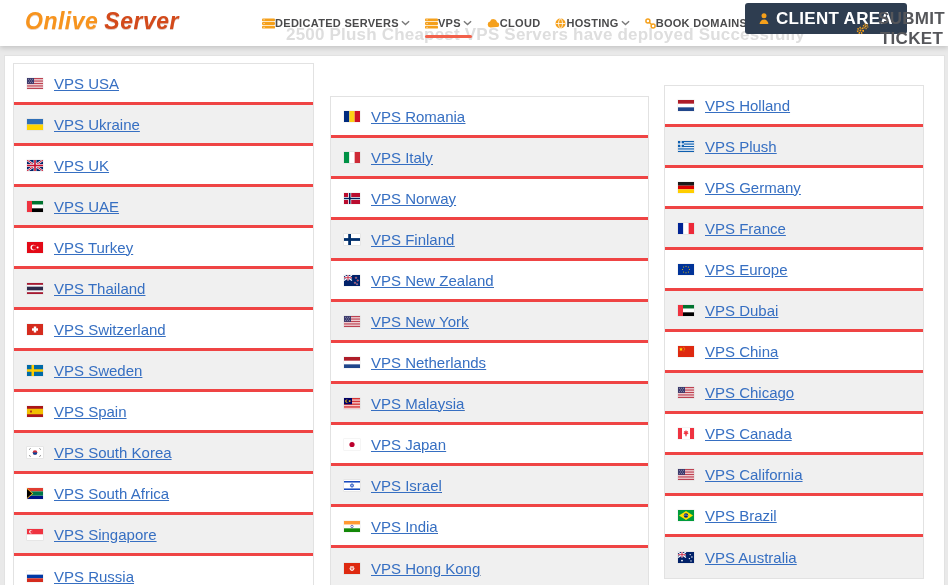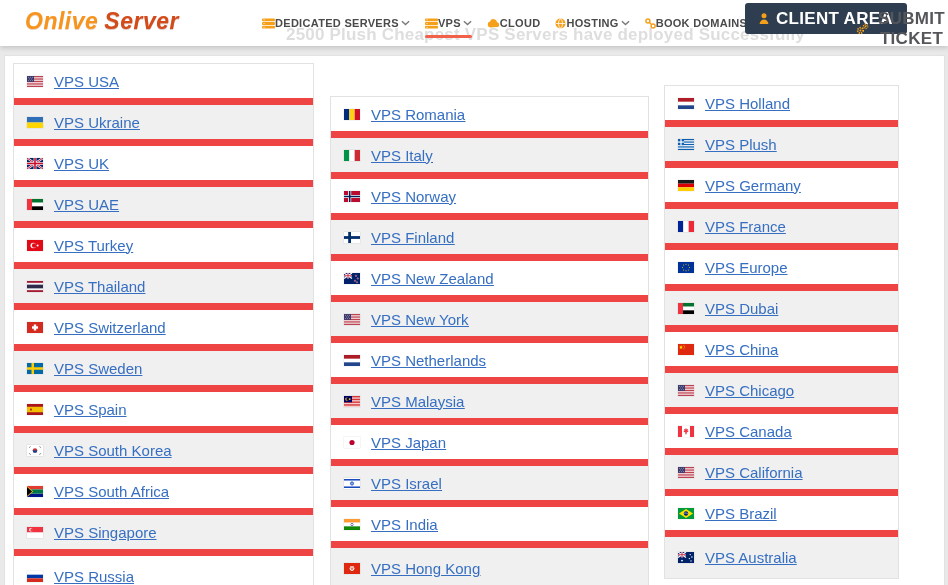--- a/index.html
+++ b/index.html
@@ -30,23 +30,23 @@
   .btn-ticket { position:absolute; left:856px; top:9px; display:flex; align-items:center;
     gap:6px; background:none; border:none; font-size:17px; font-weight:bold; color:#55565a;
     letter-spacing:.3px; cursor:pointer; z-index:5; font-family:inherit; }
 
   
   .panel { position:absolute; left:4px; top:55px; width:941px; height:600px;
     background:#fff; border:1px solid #e2e2e2; }
   .col { position:absolute; background:#fff; border:1px solid #e2e2e2; }
   .col-1 { left:13px;  top:63px; width:301px; }
   .col-2 { left:330px; top:96px; width:319px;text-decoration:underline; }
-  .col-3 { left:664px; top:85px; width:235px;text-align:right; }
+  .col-3 { left:664px; top:85px; width:260px;text-align:right; }
   .row { height:41px; display:flex; align-items:center; padding-left:13px;
-    border-bottom:7px solid #ef4444; background:#fff; }
+    border-bottom:3px solid #ef4444; background:#fff; }
   .row:last-child { border-bottom:none; }
   .row:nth-child(even) { background:#f0f0f0; }
   .flag { width:16px; height:11px; margin-right:11px; flex:none; display:block;
     box-shadow:0 0 0 0.5px rgba(0,0,0,.08); }
   .vps-link { color:#366FC2; font-size:15px; text-decoration:underline; cursor:pointer; }
   .icon { display:flex; }
 </style>
 </head>
 <body>
 

